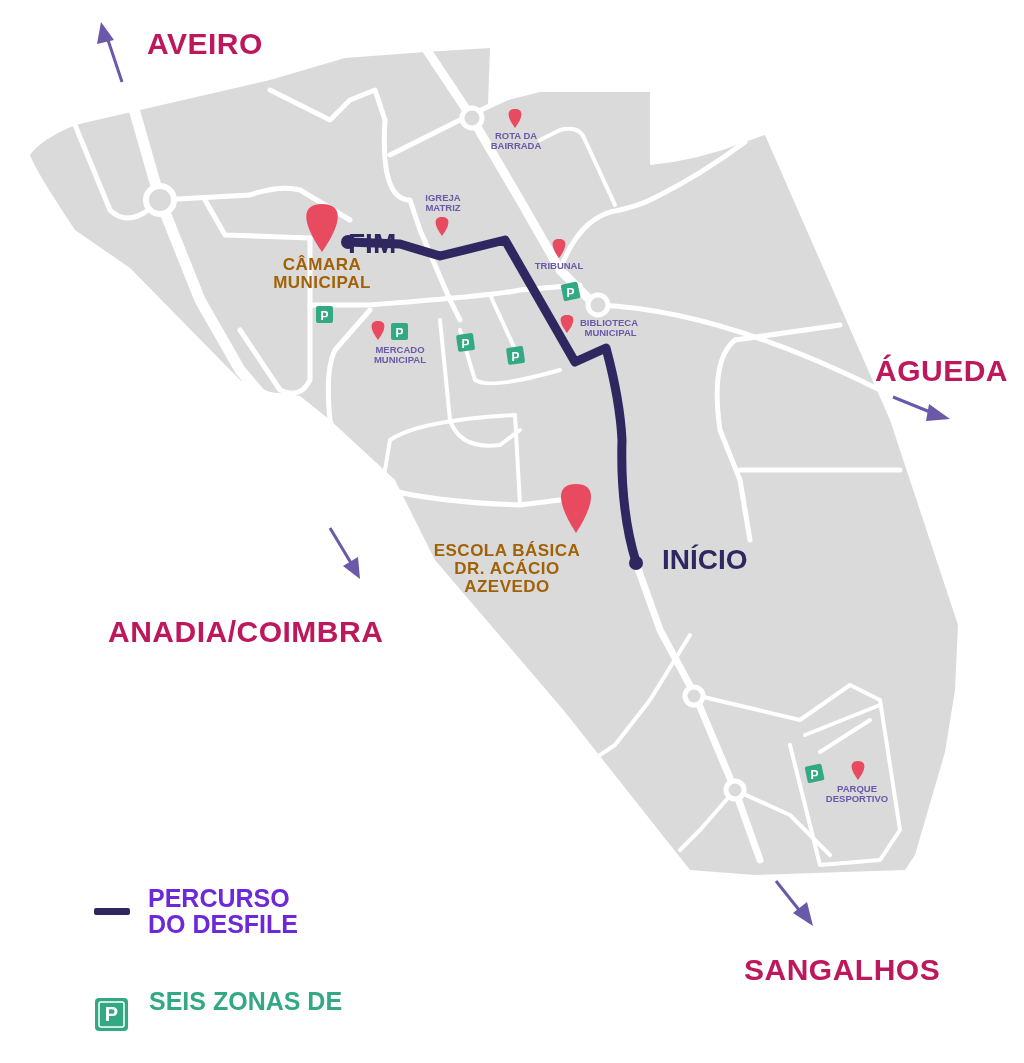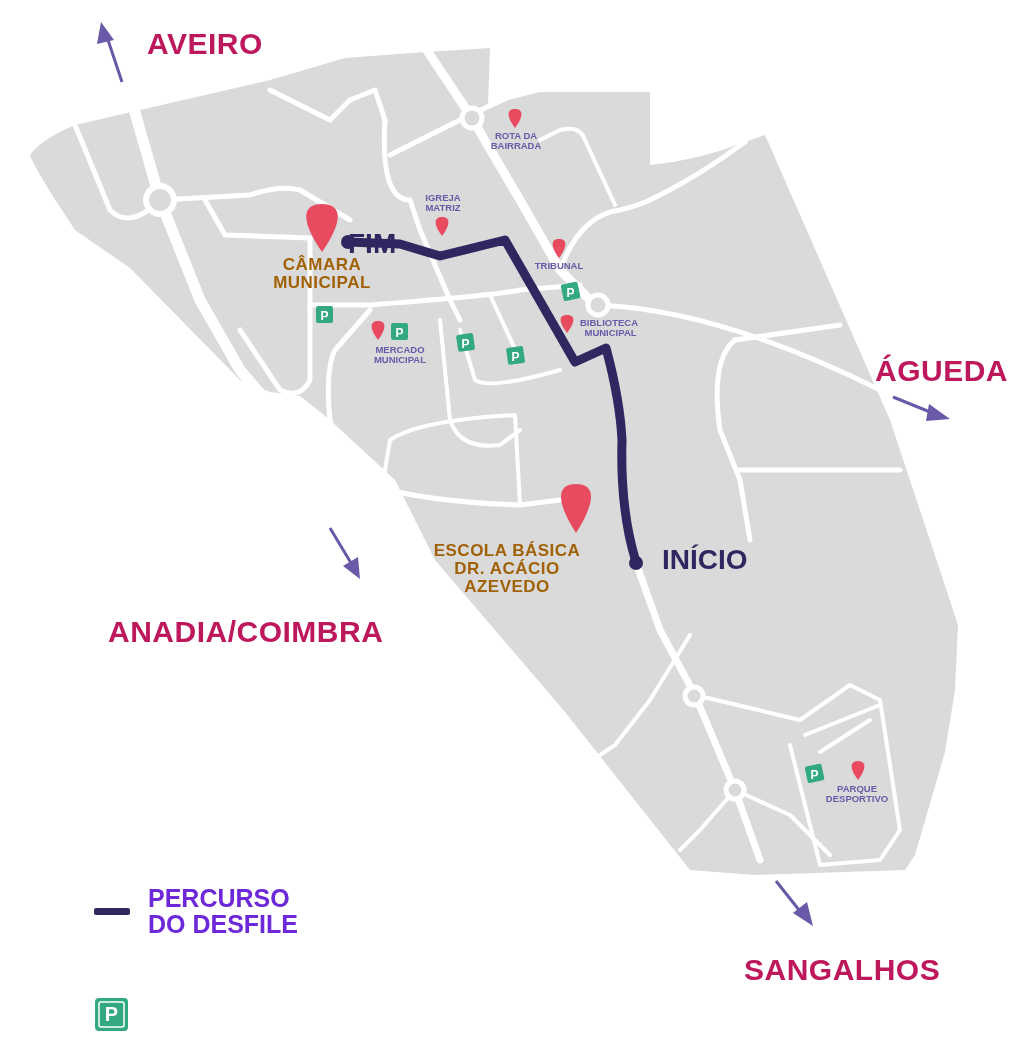--- a/index.html
+++ b/index.html
@@ -173,13 +173,14 @@
   <div>PARQUE</div>
   <div>DESPORTIVO</div>
 </div>
 
 <div class="lbl legend-route" style="left:148px; top:885px;">
   <div>PERCURSO</div>
   <div>DO DESFILE</div>
 </div>
 <div class="lbl" style="left:95px; top:998px; width:33px; height:33px; line-height:33px; text-align:center; color:#fff; font-size:20px;">P</div>
 <div class="lbl legend-park" style="left:149px; top:988px;">
+  <div>SEIS ZONAS DE</div>
 </div>
 
 </body></html>

